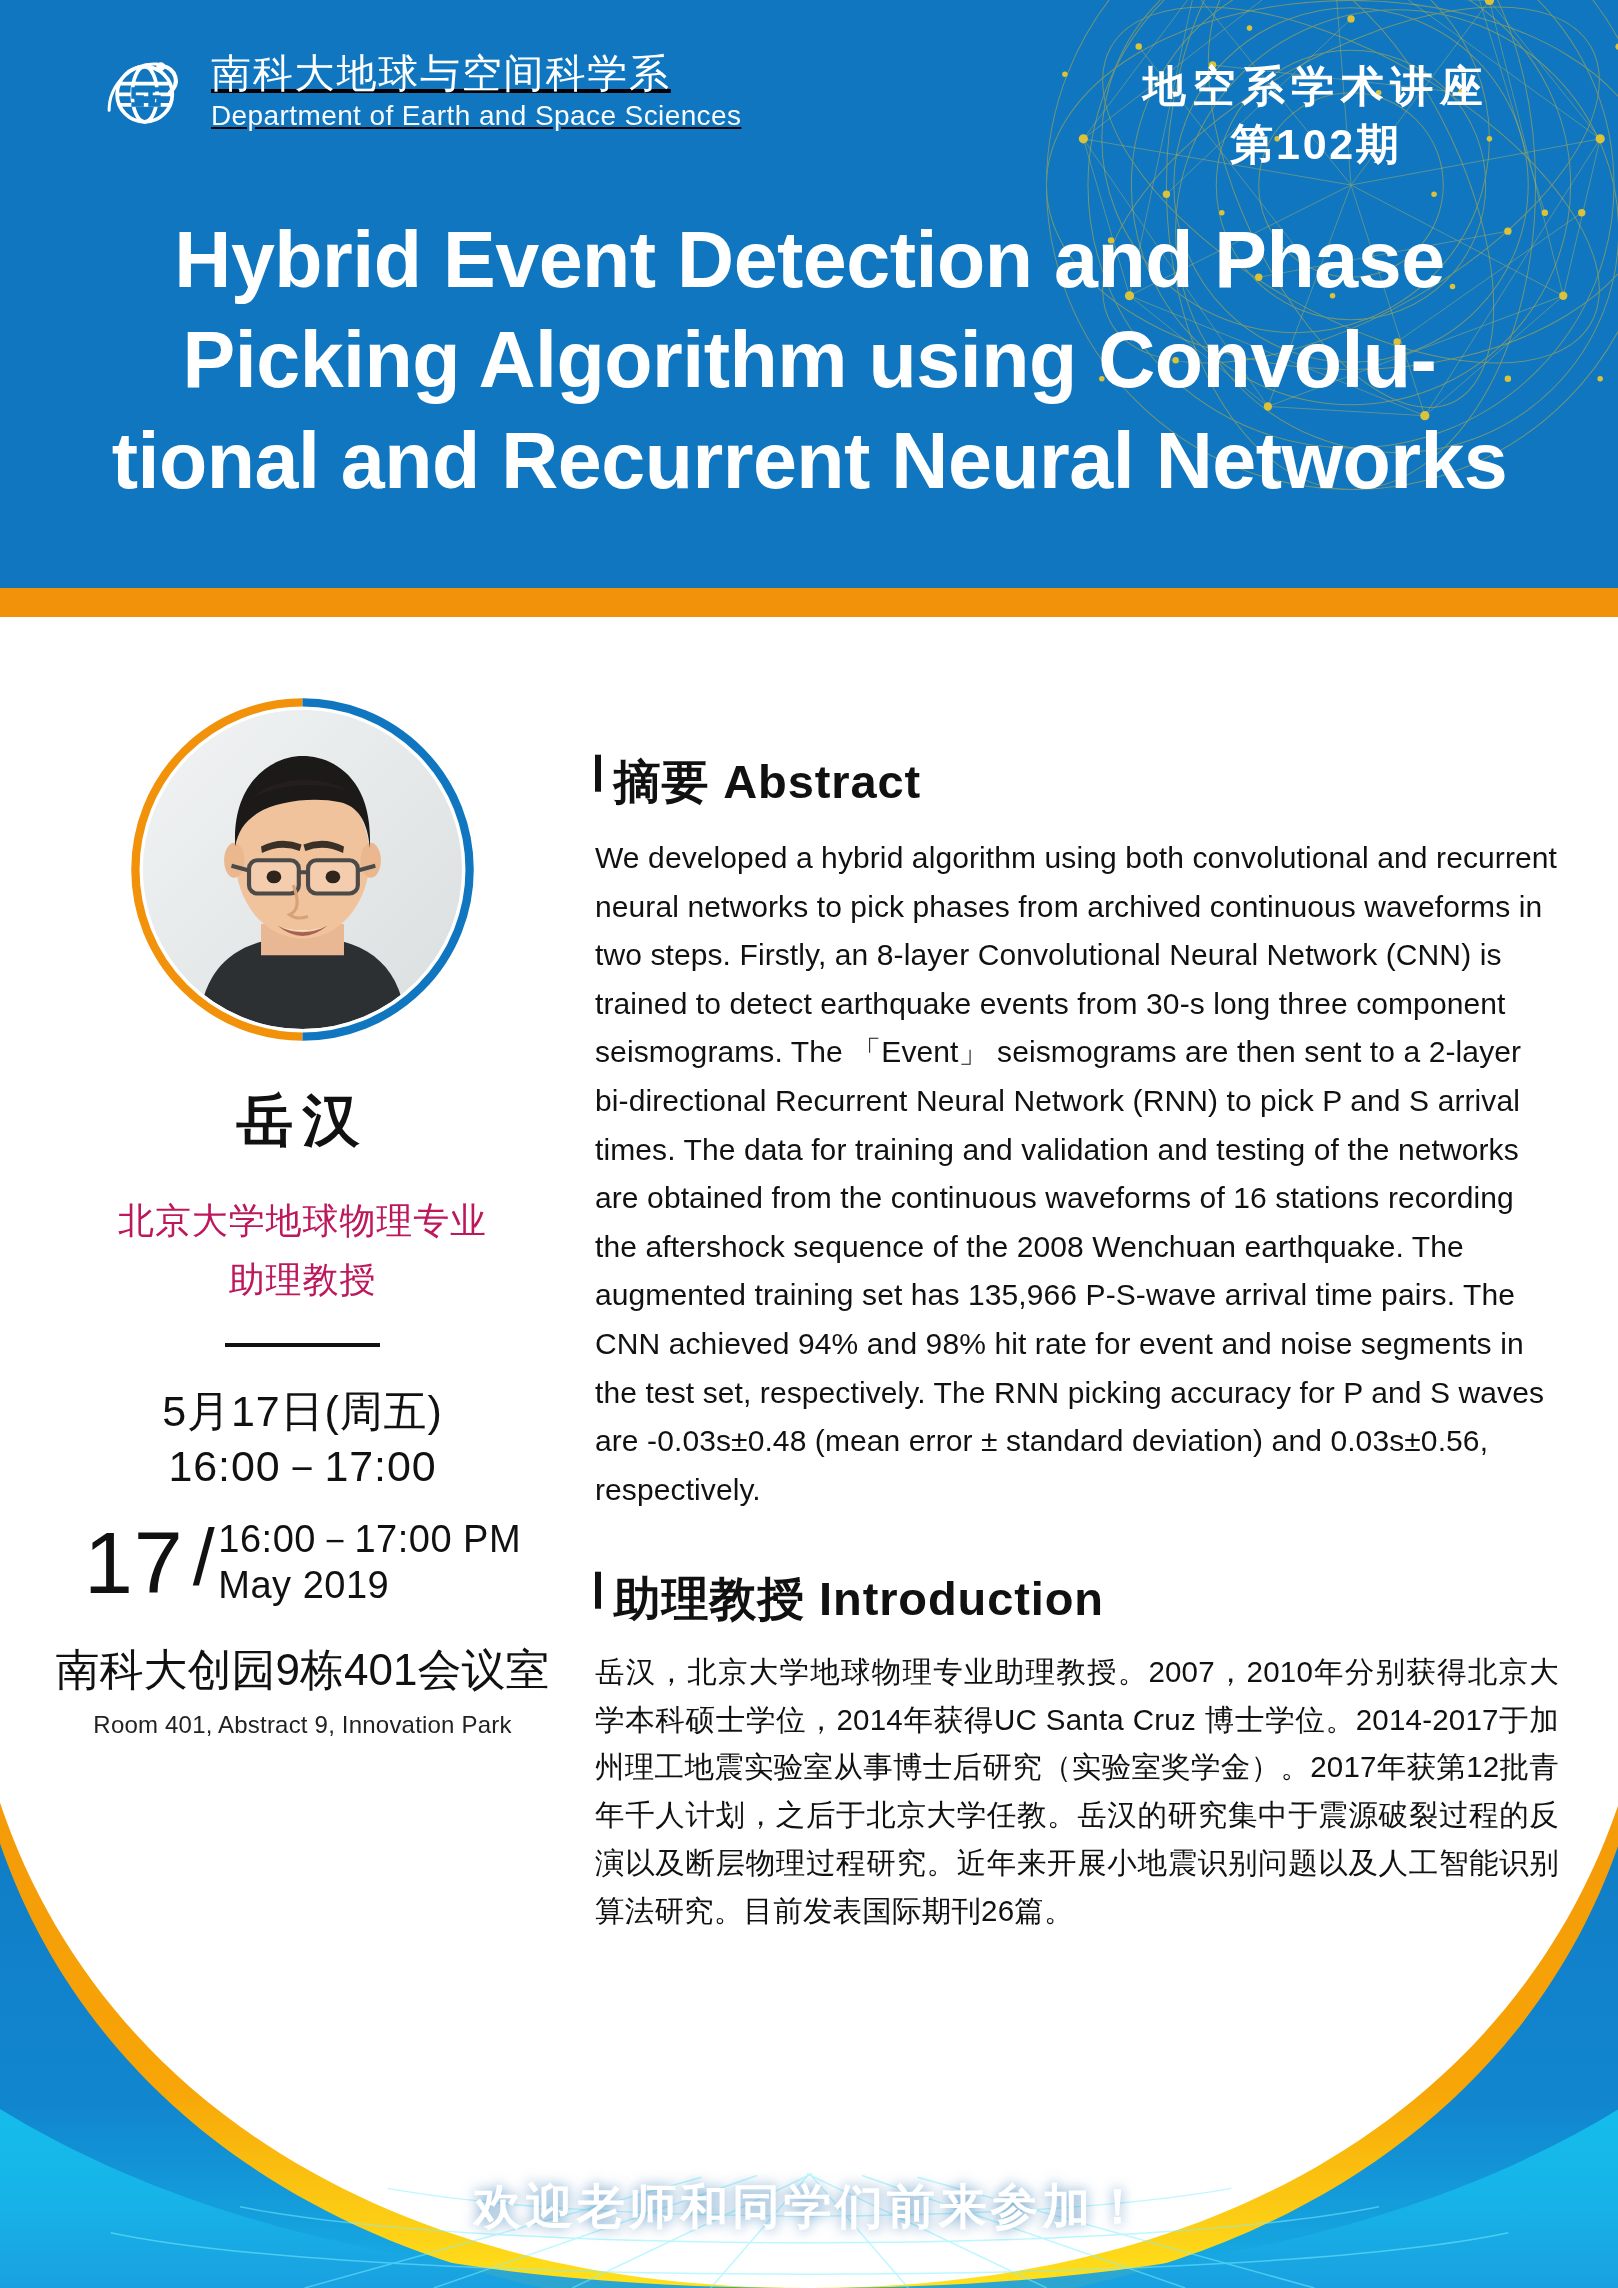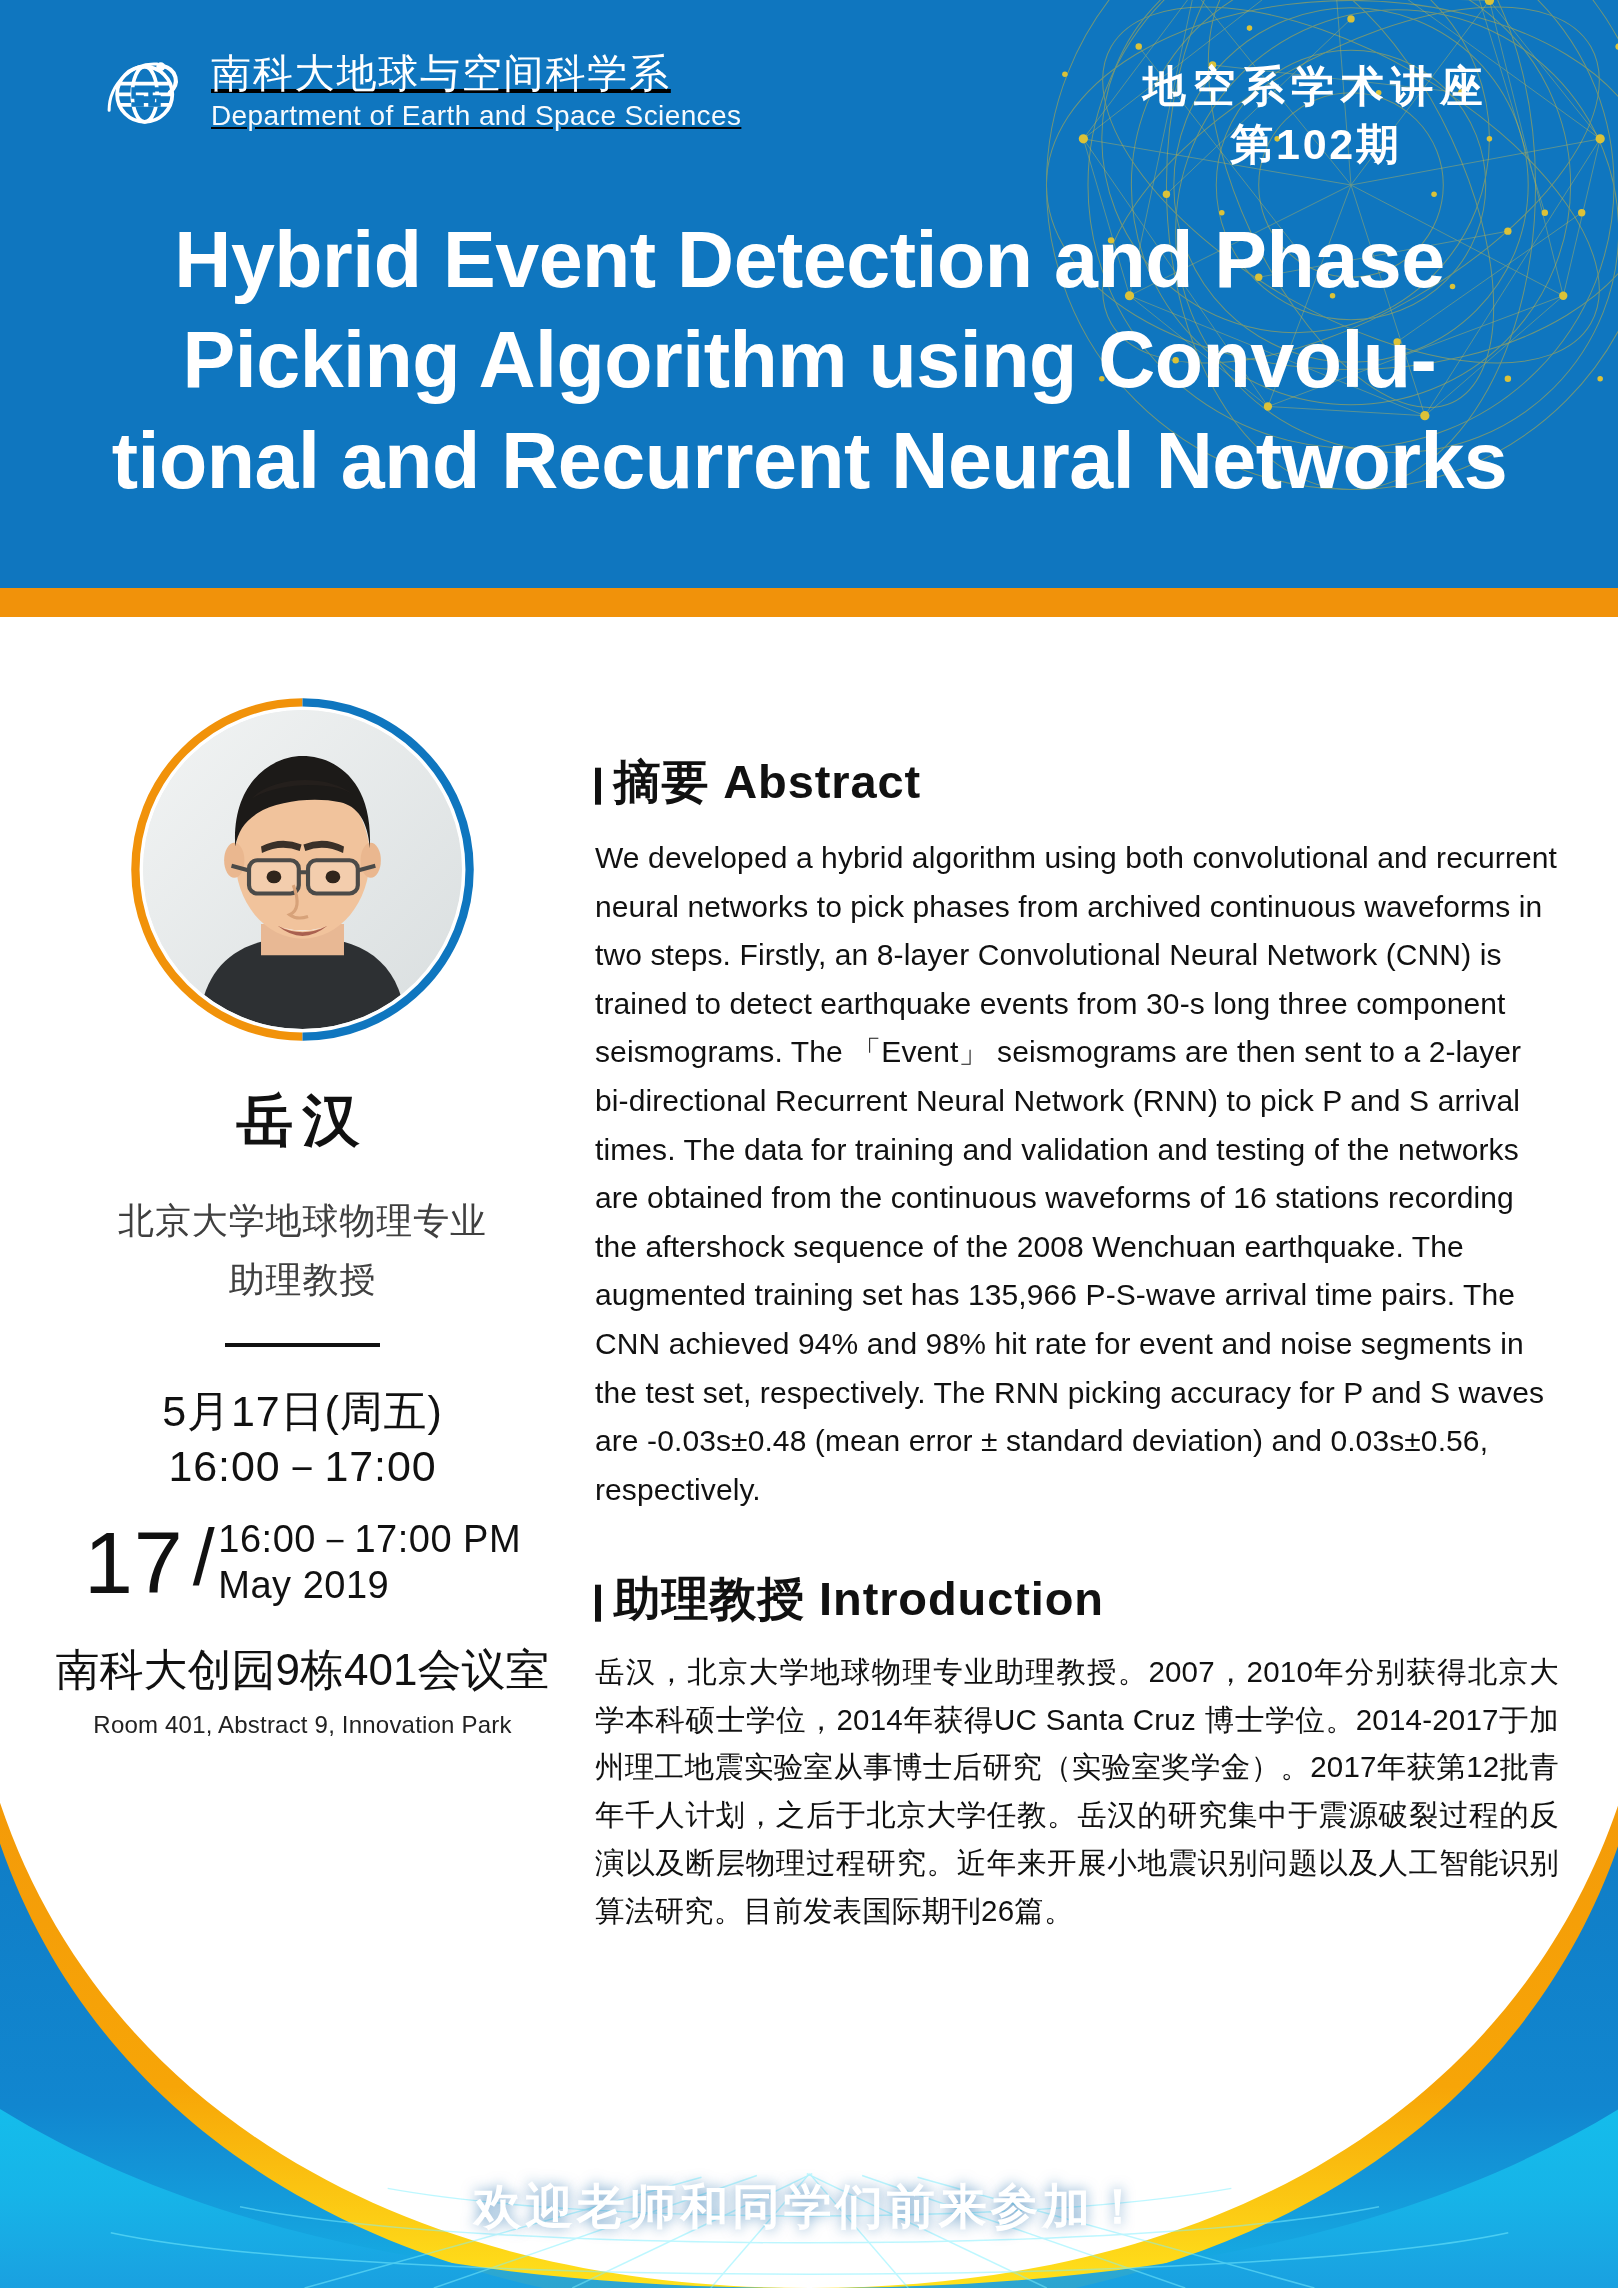--- a/index.html
+++ b/index.html
@@ -78,21 +78,21 @@
   .avatar-photo{
     position:absolute;left:14.8px;top:14.8px;width:319px;height:319px;
     border-radius:50%;overflow:hidden;background:#e9ecec;
   }
   .avatar-photo svg{display:block;width:319px;height:319px;}
 
   .speaker-name{
     margin-top:39px;font-size:57px;font-weight:700;color:#111;letter-spacing:9.2px;
   }
   .speaker-affil{
-    margin-top:31px;font-size:36px;line-height:1.65;color:#404040;letter-spacing:0.9px;
+    margin-top:31px;font-size:36px;line-height:1.65;color:#be185d;letter-spacing:0.9px;
   }
   .divider{
     width:155px;height:4.6px;background:#111;margin:33px auto 0;
   }
 
   .date-cn{
     margin-top:37px;font-size:43px;line-height:1.28;color:#111;letter-spacing:0.9px;
   }
   .date-en-row{
     margin-top:22px;display:flex;align-items:center;justify-content:center;
@@ -111,21 +111,21 @@
   }
   .venue-en{
     margin-top:11px;font-size:24px;color:#222;letter-spacing:0.2px;
   }
 
   
   .right-col{
     position:absolute;left:595px;top:134px;width:964px;
   }
   .sec-head{
-    display:flex;align-items:center;gap:13px;
+    display:flex;align-items:flex-start;gap:13px;
     font-size:47px;font-weight:700;color:#111;letter-spacing:0.9px;
   }
   .sec-bar{
     display:inline-block;width:5.5px;height:37px;background:#111;flex:0 0 auto;
     transform:translateY(3.7px);
   }
   .abstract-body{
     margin-top:20px;font-size:30px;line-height:1.62;color:#111;
     text-align:left;letter-spacing:0.1px;
   }

